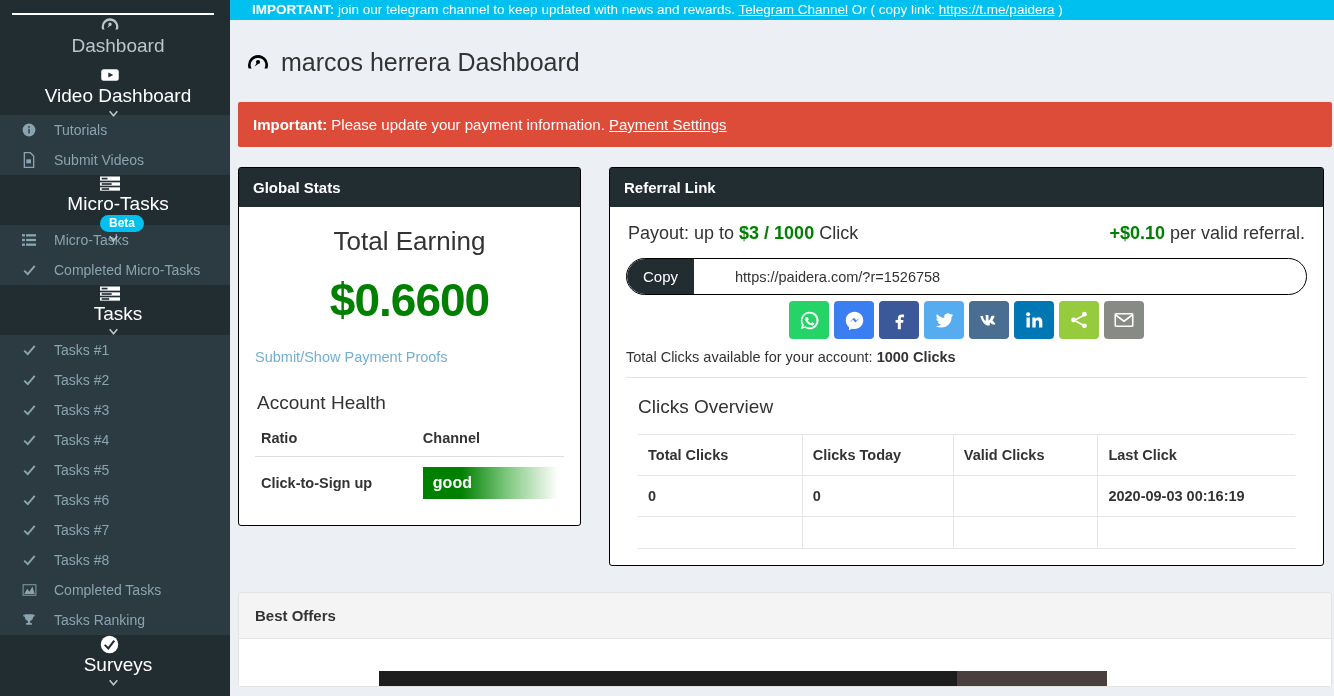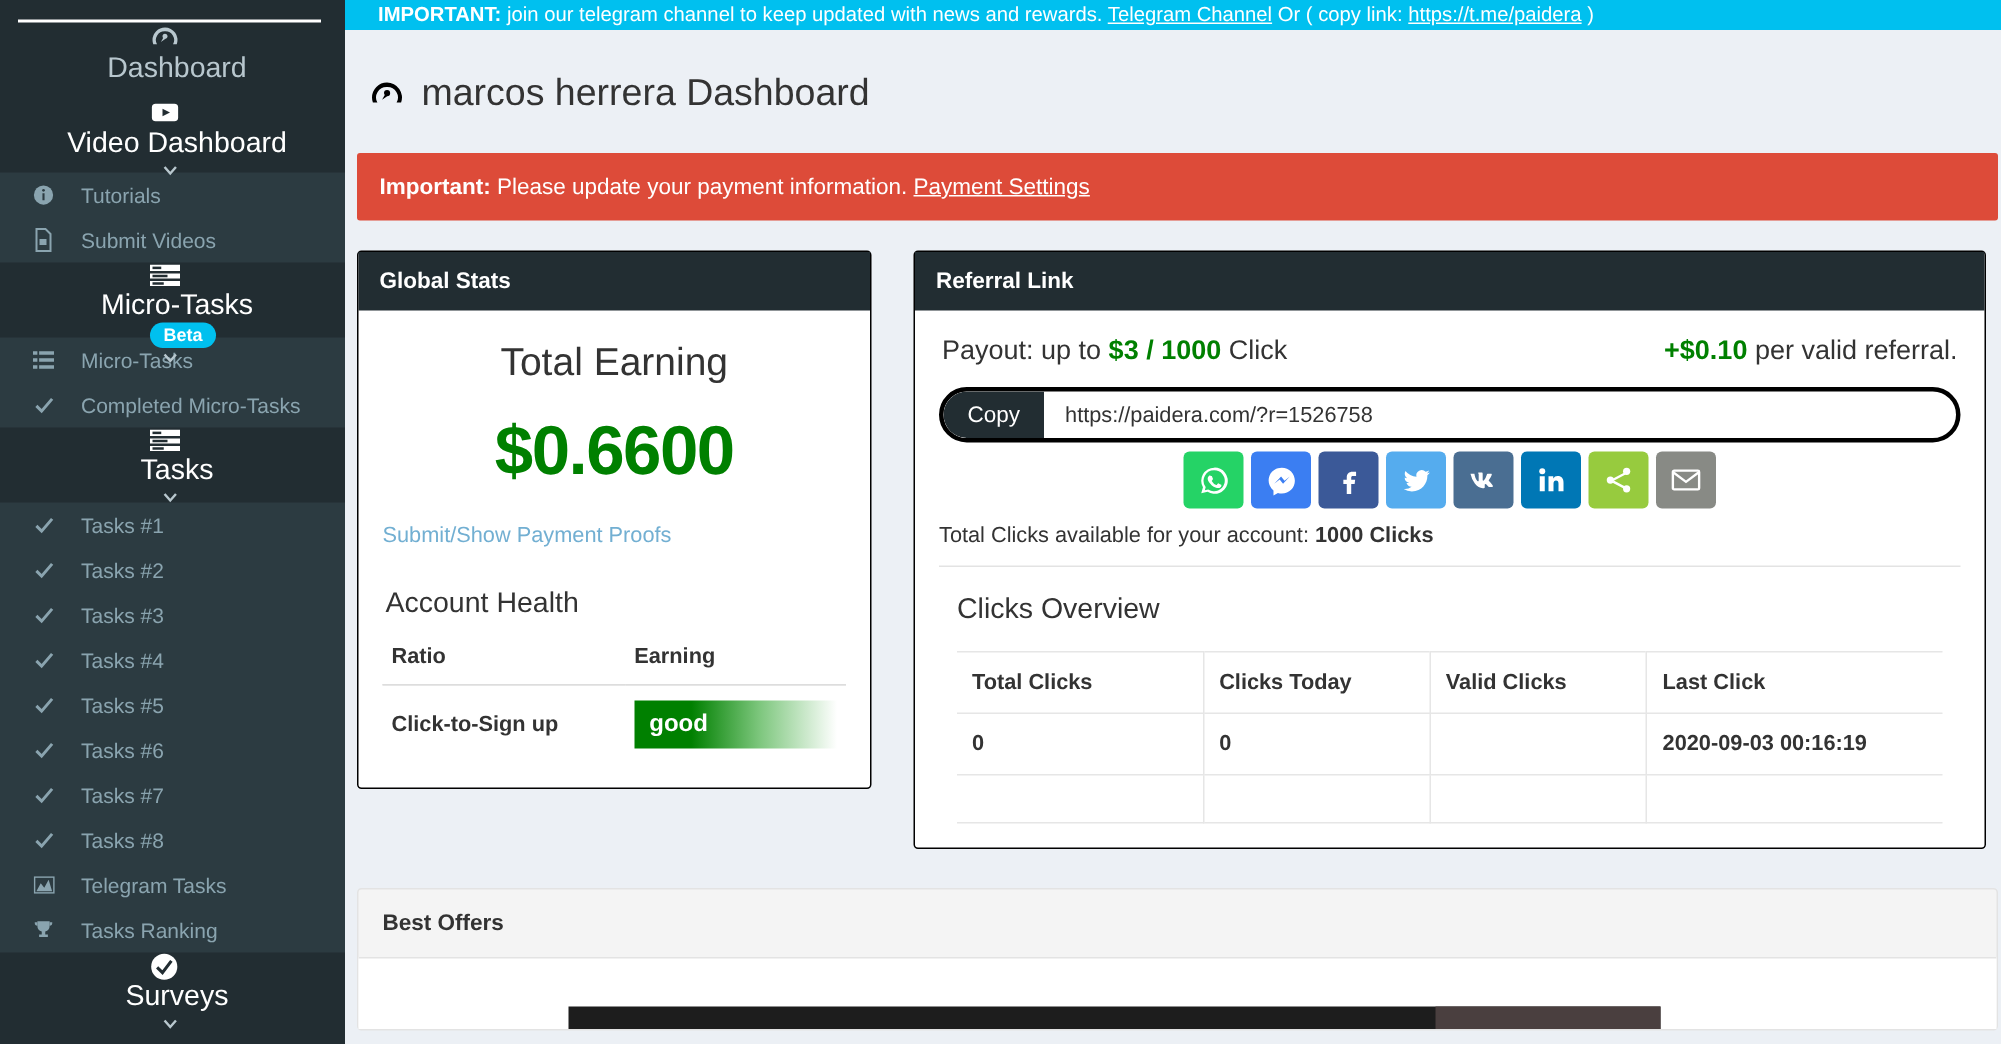--- a/index.html
+++ b/index.html
@@ -162,25 +162,26 @@
   .card-referral { width: 715px; }
   .payout-row {
     display: flex; justify-content: space-between; align-items: baseline;
     font-size: 18px; color: #333;
     padding: 2px 2px 0;
   }
   .payout-row .grn { color: #008000; font-weight: bold; }
   .link-wrap {
     display: flex; align-items: stretch;
     margin-top: 14px;
-    border: 3px solid #000000;
+    border: 1px solid #000000;
     border-radius: 20px;
     overflow: hidden;
     background: #ffffff;
     height: 37px;
+    gap: 27px;
   }
   .copy-btn {
     background: #222d32; color: #ffffff;
     font-size: 15px;
     display: flex; align-items: center;
     padding: 0 16px;
     border: none; cursor: pointer;
     border-radius: 18px 0 0 18px;
     font-family: "Liberation Sans", sans-serif;
   }
@@ -434,21 +435,21 @@
           </span>
         <span>Tasks #8</span>
       </div>
       <div class="sb-subitem">
         <span class="sb-ico">
           <svg width="15" height="14" viewBox="0 0 24 24" fill="none" stroke="currentColor" stroke-width="1.6">
               <rect x="1" y="3" width="22" height="18"></rect>
               <polygon points="3,19 8,10 12,15 17,6 21,19" fill="currentColor" stroke="none"></polygon>
             </svg>
         </span>
-        <span>Telegram Tasks</span>
+        <span>Completed Tasks</span>
       </div>
       <div class="sb-subitem">
         <span class="sb-ico">
           <svg width="14" height="14" viewBox="0 0 24 24" fill="currentColor">
               <path d="M5 2h14v5a7 7 0 01-5 6.7V17h3v3H7v-3h3v-3.3A7 7 0 015 7z"></path>
               <path d="M2 3h3v4a3 3 0 01-3-3zM22 3h-3v4a3 3 0 003-3z"></path>
             </svg>
         </span>
         <span>Tasks Ranking</span>
       </div>
@@ -497,21 +498,21 @@
         <div class="box-header">Global Stats</div>
         <div class="box-body">
           <div class="stats-title">Total Earning</div>
           <div class="stats-amount">$0.6600</div>
           <a href="#" class="stats-link">Submit/Show Payment Proofs</a>
           <div class="acct-health">Account Health</div>
           <table class="health-table">
             <thead>
               <tr>
                 <th>Ratio</th>
-                <th>Earning</th>
+                <th>Channel</th>
               </tr>
             </thead>
             <tbody>
               <tr>
                 <td>Click-to-Sign up</td>
                 <td>
                   <span class="health-bar">good</span>
                 </td>
               </tr>
             </tbody>

